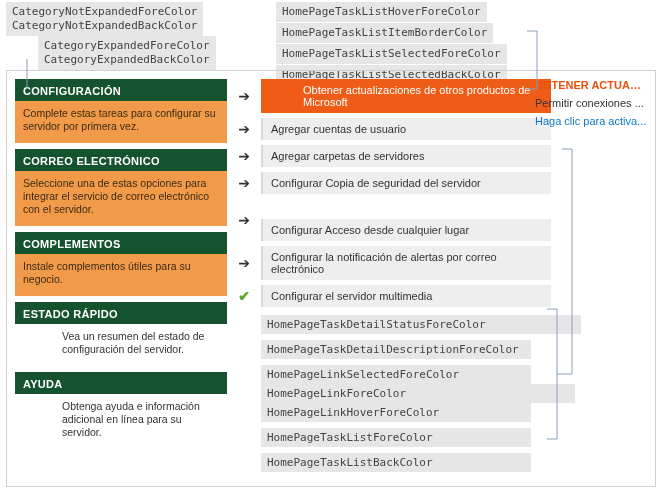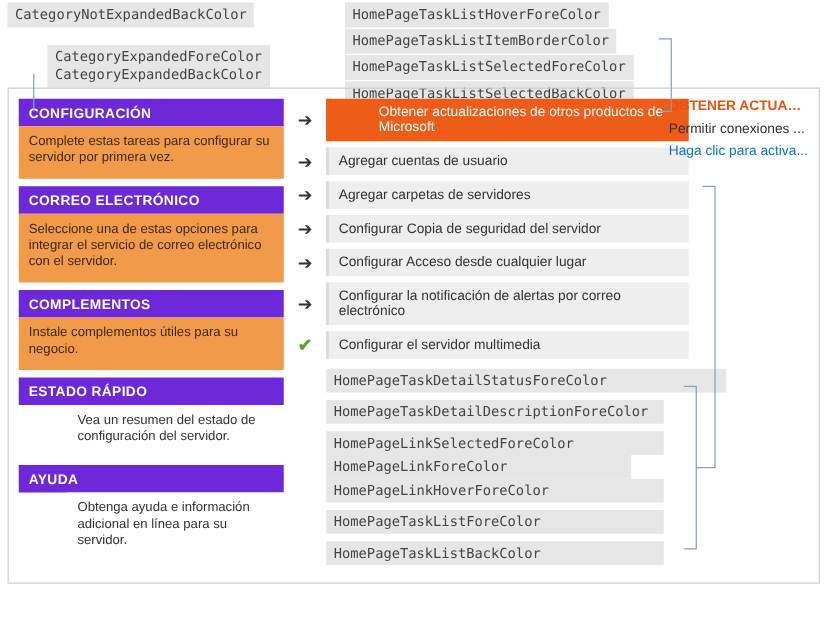--- a/index.html
+++ b/index.html
@@ -34,21 +34,21 @@
     padding: 8px;
     position: relative;
   }
   .layout { display: flex; gap: 8px; }
 
   .sidebar { width: 212px; flex: 0 0 212px; }
   .cat {
     margin-bottom: 6px;
   }
   .cat-header {
-    background: #6d28d9;
+    background: #14532d;
     color: #fff;
     font-size: 11px;
     font-weight: 600;
     letter-spacing: 0.3px;
     padding: 6px 8px 4px 8px;
   }
   .cat-body {
     background: #f19b4a;
     color: #3d2a10;
     font-size: 10.5px;
@@ -102,20 +102,21 @@
   .link-plain { color: #333; }
   .link-blue { color: #0b77c5; }
 
   svg.connector { position: absolute; pointer-events: none; }
 </style>
 </head>
 <body>
 
 <div class="top-annotations">
   <div class="gray-box ann-top-left1">
+    <div>CategoryNotExpandedForeColor</div>
     <div>CategoryNotExpandedBackColor</div>
   </div>
   <div class="gray-box ann-top-left2">
     <div>CategoryExpandedForeColor</div>
     <div>CategoryExpandedBackColor</div>
   </div>
   <div class="ann-top-right">
     <div class="gray-box">HomePageTaskListHoverForeColor</div><br>
     <div class="gray-box">HomePageTaskListItemBorderColor</div><br>
     <div class="gray-box">HomePageTaskListSelectedForeColor</div><br>
@@ -161,37 +162,37 @@
       <div class="task-row">
         <span class="task-icon">➔</span>
         <div class="task-item" style="max-width:290px;">Agregar carpetas de servidores</div>
       </div>
       <div class="task-row">
         <span class="task-icon">➔</span>
         <div class="task-item" style="max-width:290px;">Configurar Copia de seguridad del servidor</div>
       </div>
       <div class="task-row">
         <span class="task-icon">➔</span>
-        <div class="task-item" style="max-width:290px;">Configurar Acceso desde cualquier lugar</div>
+        <div class="task-item" style="max-width:290px;margin-top:20px;">Configurar Acceso desde cualquier lugar</div>
       </div>
       <div class="task-row">
         <span class="task-icon">➔</span>
         <div class="task-item" style="max-width:290px;">Configurar la notificación de alertas por correo electrónico</div>
       </div>
       <div class="task-row">
         <span class="task-icon check">✔</span>
         <div class="task-item" style="max-width:290px;">Configurar el servidor multimedia</div>
       </div>
 
       <div class="detail-block">
         <div class="gray-box" style="width:320px;">HomePageTaskDetailStatusForeColor</div>
         <div class="gray-box" style="width:270px;">HomePageTaskDetailDescriptionForeColor</div>
         <div class="detail-group">
           <div class="gray-box" style="width:270px;margin-bottom:0;">HomePageLinkSelectedForeColor</div>
-          <div class="gray-box" style="width:244px;margin-bottom:0;">HomePageLinkForeColor</div>
+          <div class="gray-box" style="width:314px;margin-bottom:0;">HomePageLinkForeColor</div>
           <div class="gray-box" style="width:270px;">HomePageLinkHoverForeColor</div>
         </div>
         <div class="gray-box" style="width:270px;">HomePageTaskListForeColor</div>
         <div class="gray-box" style="width:270px;">HomePageTaskListBackColor</div>
       </div>
     </div>
   </div>
 
   <div class="side-links">
     <div class="link-orange">OBTENER ACTUALIZ...</div>

